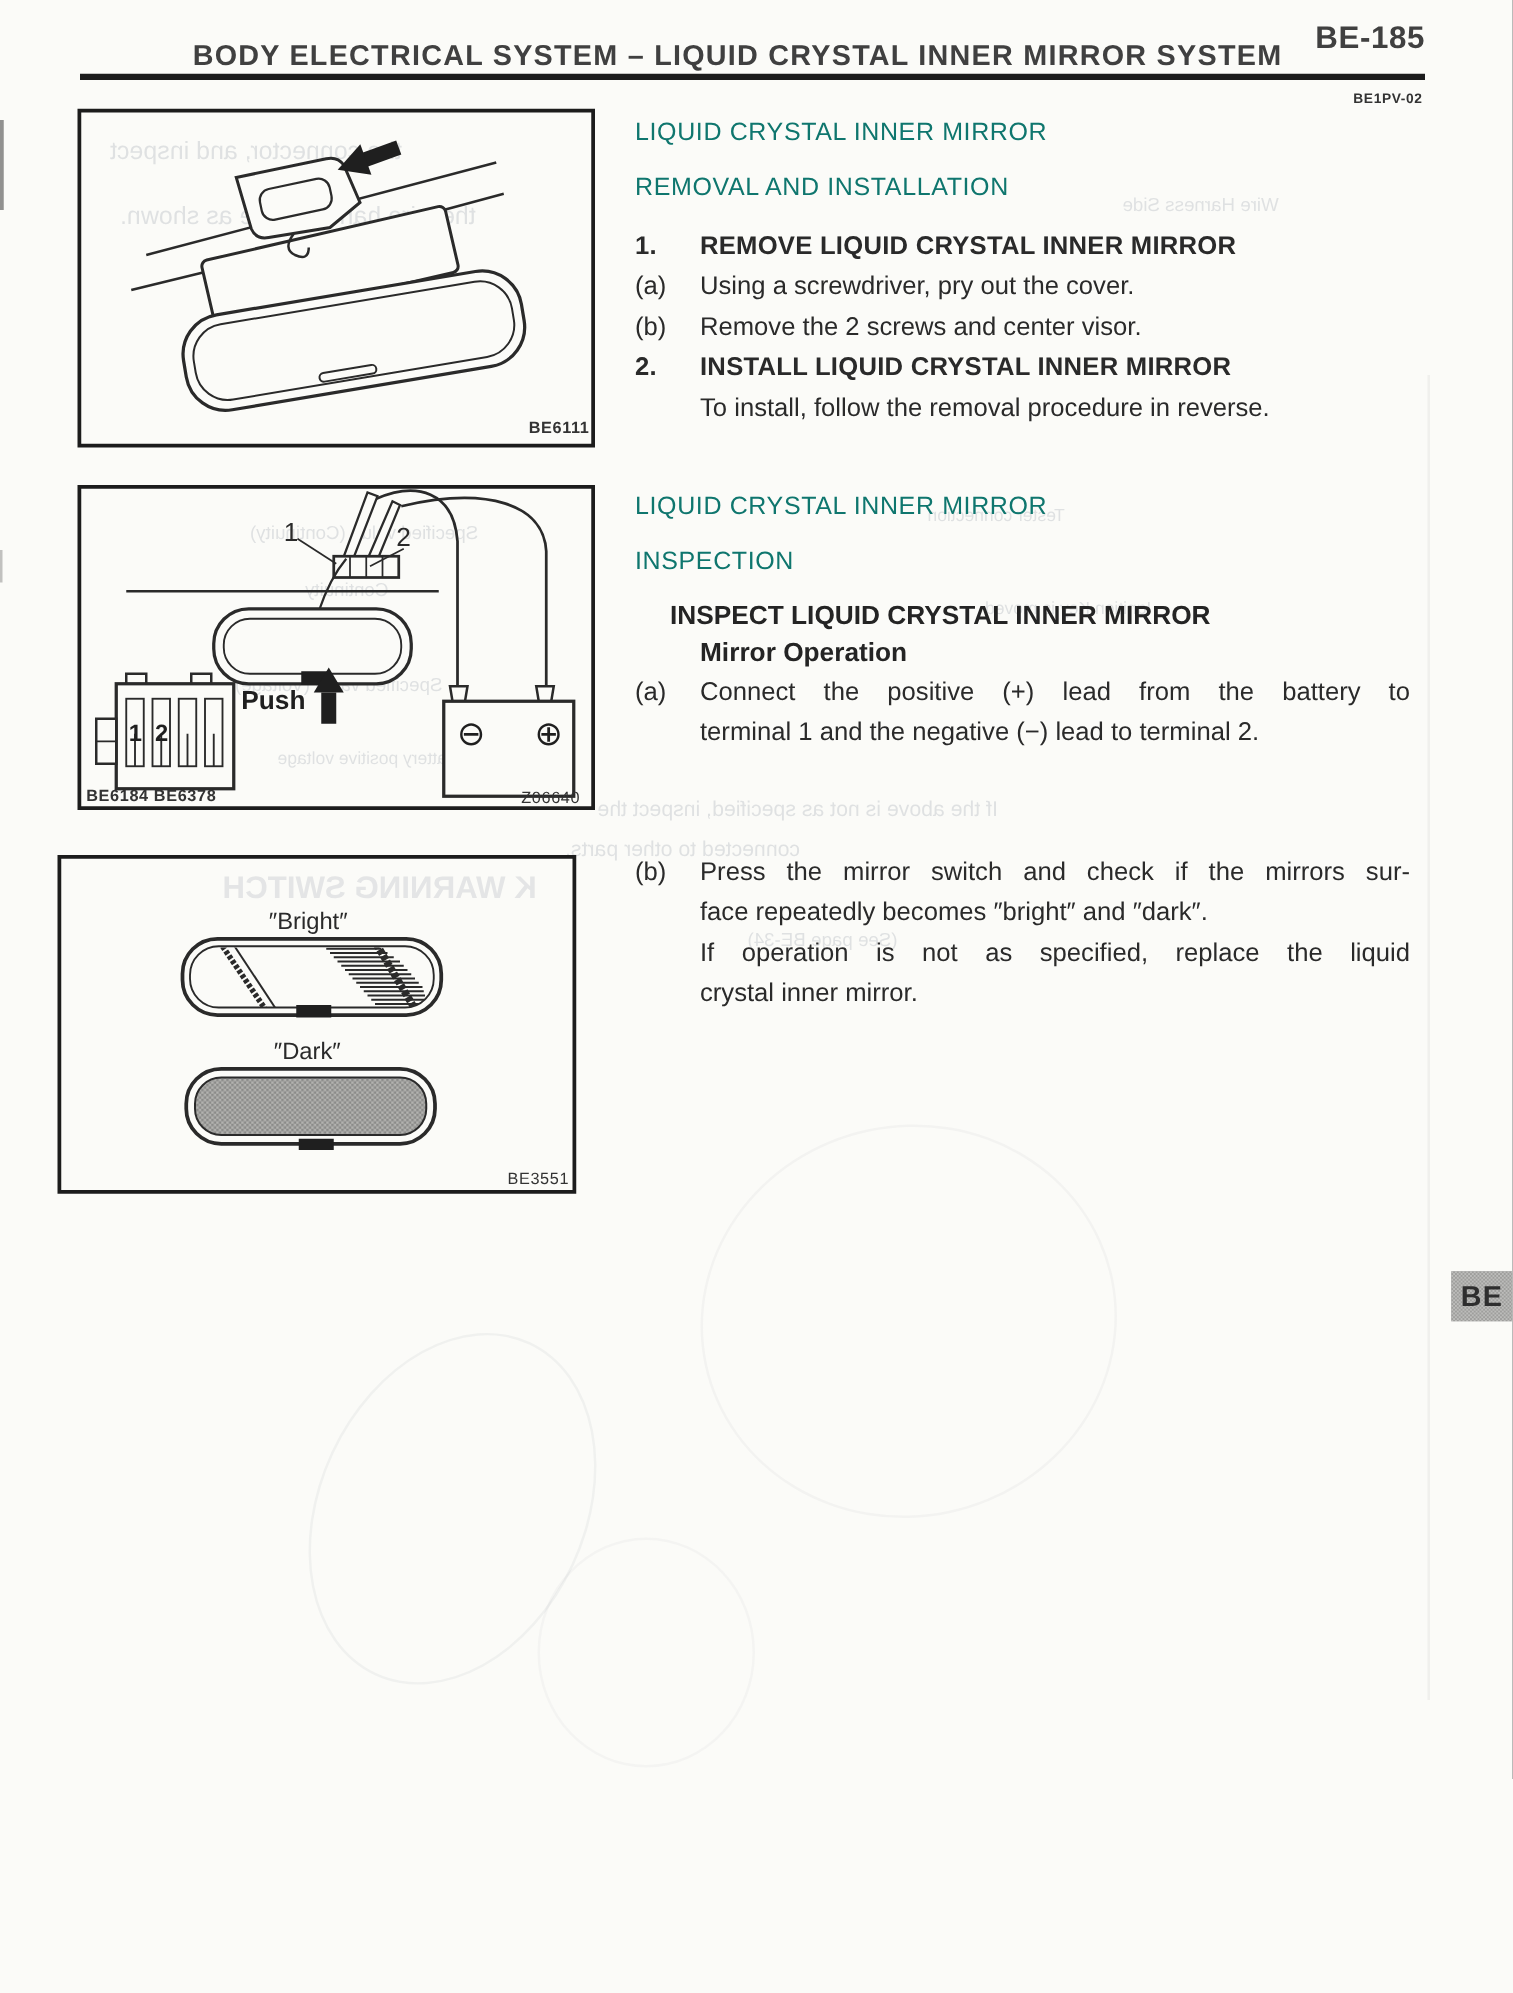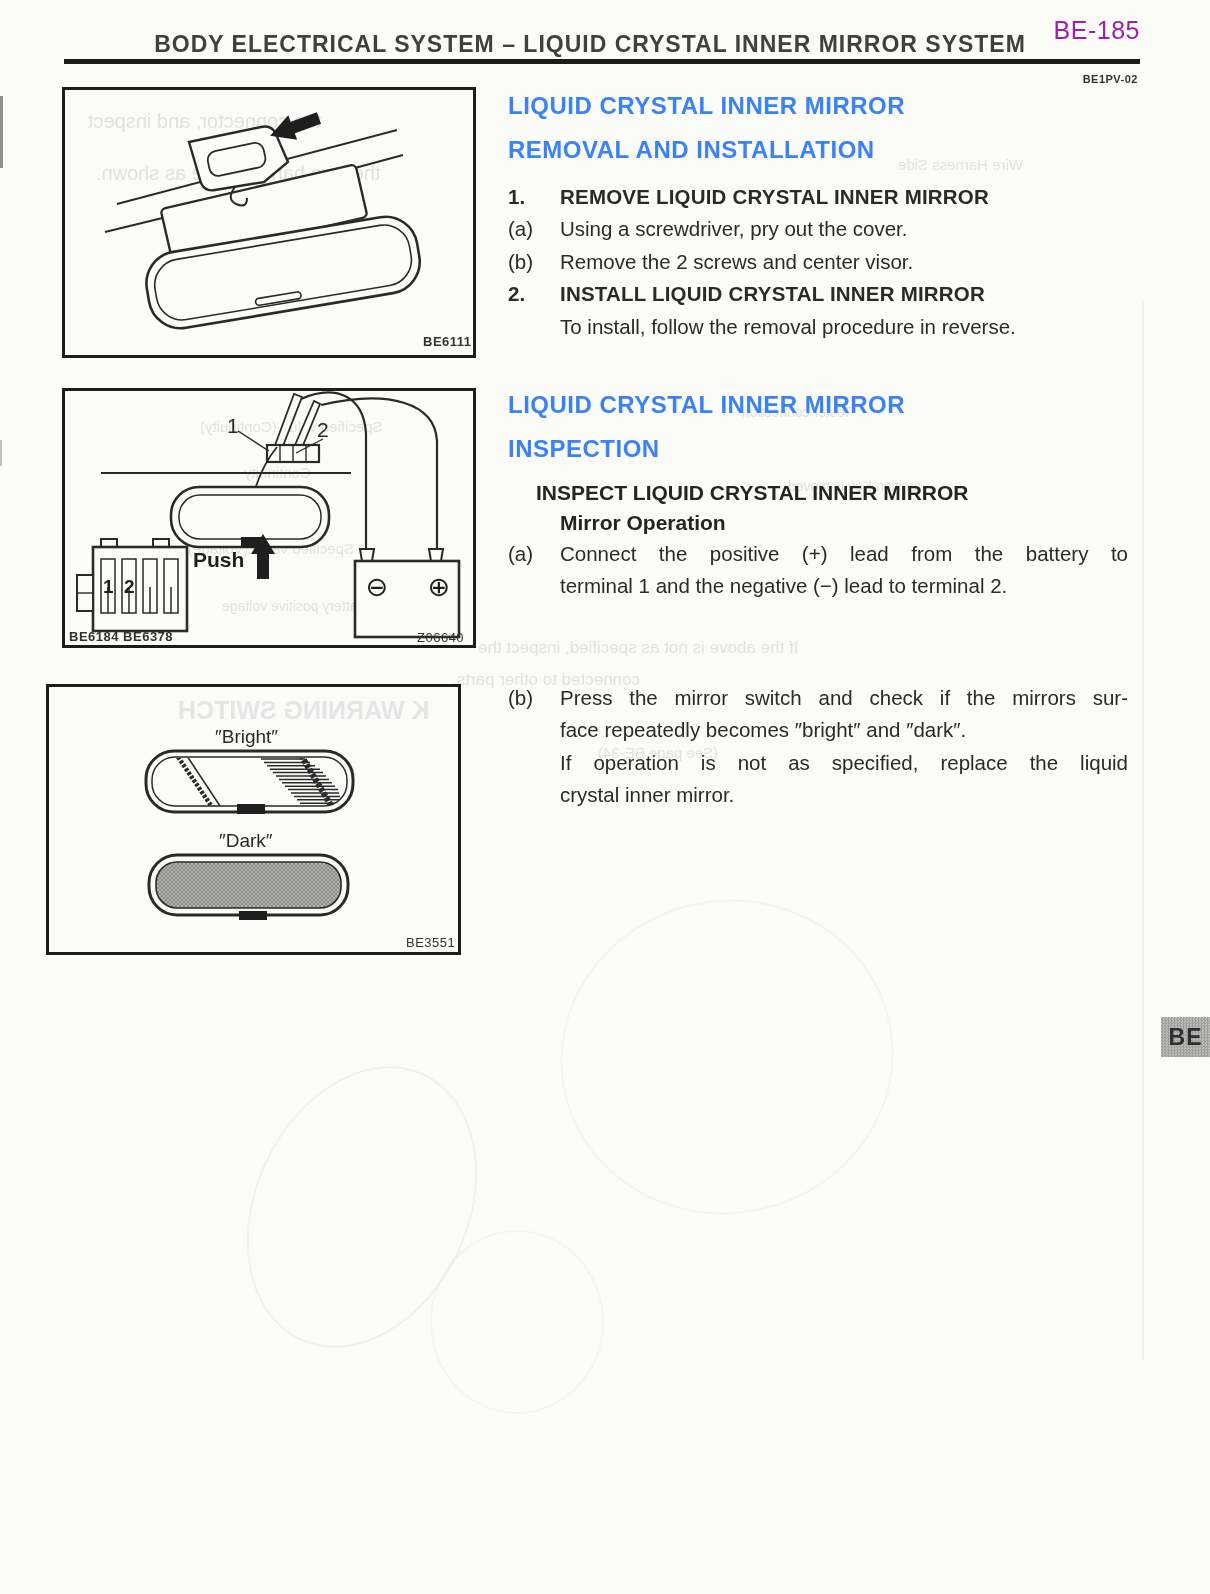--- a/index.html
+++ b/index.html
@@ -9,21 +9,21 @@
     font-family:"Liberation Sans","DejaVu Sans",sans-serif;
     color:#262626; overflow:hidden;
   }
   
   .hdr-title{
     position:absolute; left:0; top:31px; width:1180px; text-align:center;
     font-size:23px; font-weight:bold; letter-spacing:1px; color:#404040;
   }
   .hdr-pagenum{
     position:absolute; right:70px; top:16px;
-    font-size:25px; font-weight:normal; letter-spacing:.5px; color:#a21caf;
+    font-size:25px; font-weight:bold; letter-spacing:.5px; color:#404040;
   }
   .hdr-rule{
     position:absolute; left:64px; top:59px; width:1076px; height:5px; background:#1c1c1c;
   }
   .hdr-doccode{
     position:absolute; right:72px; top:73px;
     font-size:11px; font-weight:bold; color:#333; letter-spacing:.5px;
   }
   
   .figbox{
@@ -38,21 +38,21 @@
   .fignum{ fill:#1f1f1f; font-size:19px; font-weight:bold; }
   .figpush{ fill:#1f1f1f; font-size:21px; font-weight:bold; }
   .figquote{ fill:#2a2a2a; font-size:19px; }
   .batt{ font-family:"DejaVu Sans",sans-serif; font-size:27px; fill:#1f1f1f; }
   
   .txtcol{ position:absolute; left:508px; width:620px; z-index:2; }
   #sec-removal{ top:84px; }
   #sec-inspection{ top:383px; }
   #sec-check{ top:682px; }
   .h2{
-    font-size:24px; font-weight:bold; line-height:44px; letter-spacing:.5px; color:#3b82f6;
+    font-size:20px; font-weight:normal; line-height:44px; letter-spacing:.5px; color:#0f766e;
     white-space:nowrap;
   }
   .sub{ font-size:21px; font-weight:bold; line-height:30px; margin-left:52px; color:#242424;}
   .sub.first{ margin-top:7px;margin-left:28px; }
   .row{ display:flex; font-size:20.5px; line-height:32.4px; color:#2a2a2a;}
   .rows{ margin-top:9px; }
   .row .mk{ width:52px; flex:0 0 52px; }
   .row .tx{ flex:1; }
   .row.bold{ font-weight:bold; letter-spacing:.2px; }
   .row .tx.just{ text-align:justify; text-align-last:justify; }

